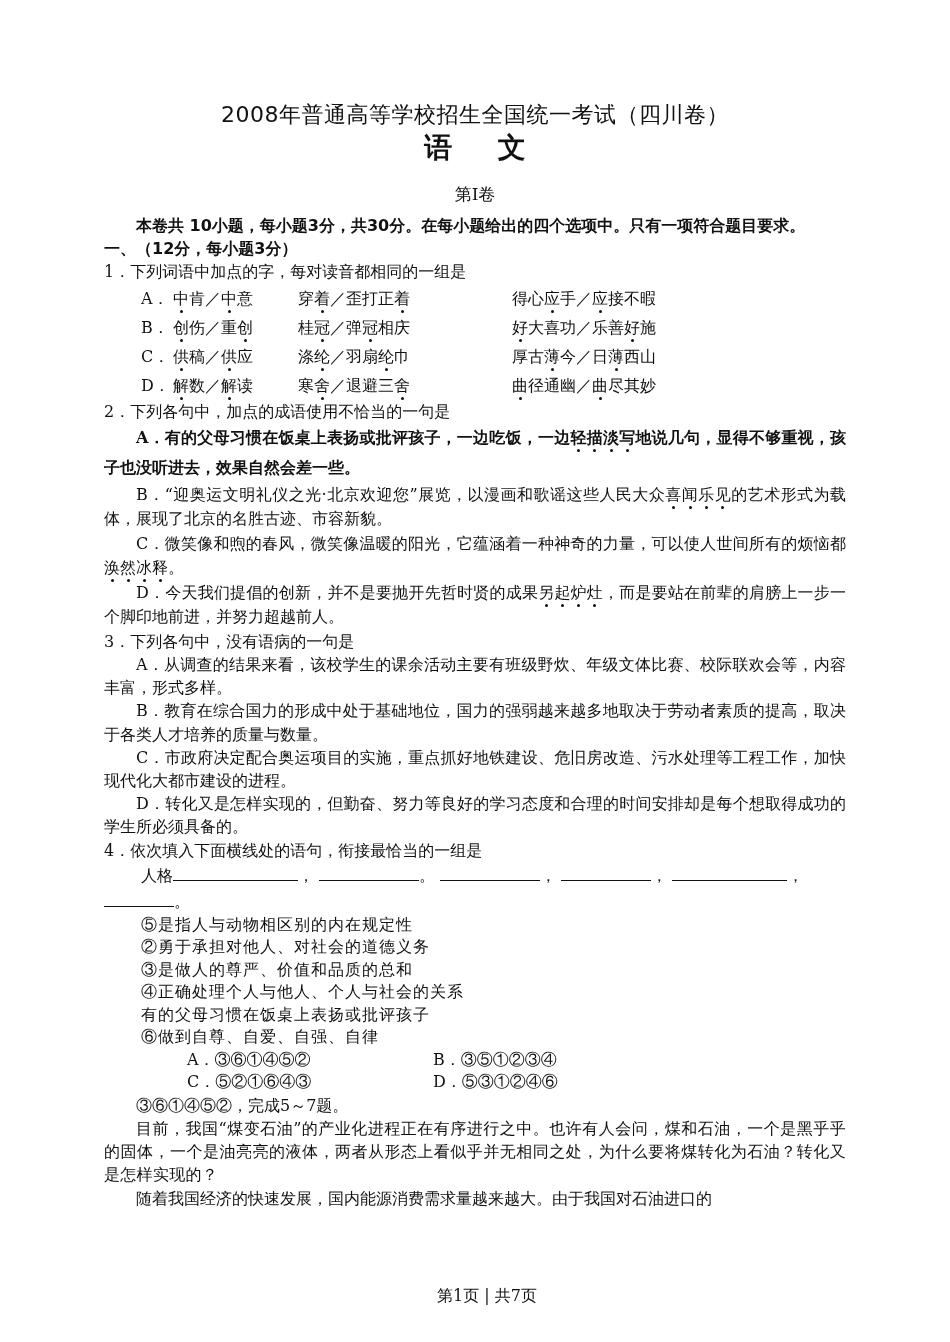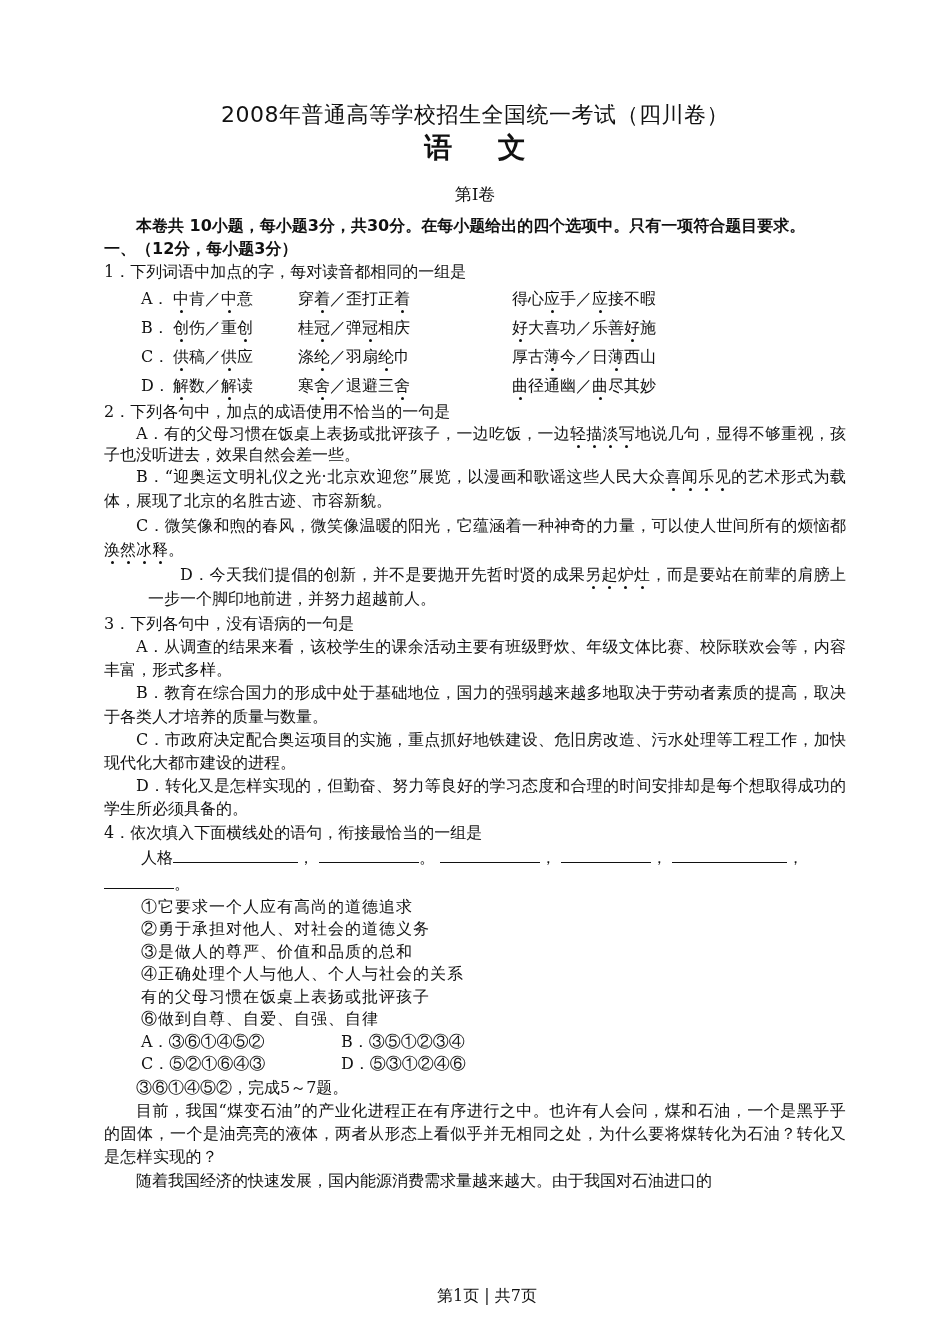--- a/index.html
+++ b/index.html
@@ -28,21 +28,21 @@
   .q1-row .c2 { width: 158px; }
   .q1-row .c3 { width: 200px; text-align: right; }
   .dot { position: relative; }
   .dot::after {
     content: ""; position: absolute; left: 50%; bottom: -5px;
     width: 3px; height: 3px; margin-left: -1.5px; border-radius: 50%; background: #111;
   }
   .blank { display: inline-block; border-bottom: 1px solid #111; height: 16px; vertical-align: baseline; }
   .items { font-size: 16px; line-height: 22.5px; padding-left: 37px; letter-spacing: 1px; }
   .ans-row { display: flex; font-size: 16px; line-height: 22.5px; padding-left: 37px; }
-  .ans-row span.a { width: 200px; }
+  .ans-row span.a { width: 200px; margin-left: 46px; }
   .footer {
     position: absolute; left: 12px; width: 950px; top: 1285px; text-align: center;
     font-size: 16px; line-height: 22px;
   }
 </style>
 </head>
 <body>
 
 <div class="page">
   <div class="title">2008年普通高等学校招生全国统一考试（四川卷）</div>
@@ -76,30 +76,30 @@
       </div>
       <div class="q1-row">
         <span class="lbl">D．</span>
         <span class="c1"><span class="dot">解</span><span>数</span><span>／</span><span class="dot">解</span><span>读</span></span>
         <span class="c2"><span>寒</span><span class="dot">舍</span><span>／</span><span>退避三</span><span class="dot">舍</span></span>
         <span class="c3"><span class="dot">曲</span><span>径通幽</span><span>／</span><span class="dot">曲</span><span>尽其妙</span></span>
       </div>
     </div>
 
   <p class="para">2．下列各句中，加点的成语使用不恰当的一句是</p>
-  <p class="para indent" style="line-height:21px;">
+  <p class="para indent" style="line-height:30px;font-weight:bold;">
     <span>A．有的父母习惯在饭桌上表扬或批评孩子，一边吃饭，一边</span><span class="dotted"><span class="dot">轻</span><span class="dot">描</span><span class="dot">淡</span><span class="dot">写</span></span><span>地说几句，显得不够重视，孩子也没听进去，效果自然会差一些。</span>
   </p>
   <p class="para indent" style="line-height:24.5px;">
     <span>B．“迎奥运文明礼仪之光·北京欢迎您”展览，以漫画和歌谣这些人民大众</span><span class="dotted"><span class="dot">喜</span><span class="dot">闻</span><span class="dot">乐</span><span class="dot">见</span></span><span>的艺术形式为载体，展现了北京的名胜古迹、市容新貌。</span>
   </p>
   <p class="para indent" style="line-height:24.5px;">
     <span>C．微笑像和煦的春风，微笑像温暖的阳光，它蕴涵着一种神奇的力量，可以使人世间所有的烦恼都</span><span class="dotted"><span class="dot">涣</span><span class="dot">然</span><span class="dot">冰</span><span class="dot">释</span></span><span>。</span>
   </p>
-  <p class="para indent" style="line-height:24.5px;margin-left:44px;">
+  <p class="para indent" style="line-height:24.5px;">
     <span>D．今天我们提倡的创新，并不是要抛开先哲时贤的成果</span><span class="dotted"><span class="dot">另</span><span class="dot">起</span><span class="dot">炉</span><span class="dot">灶</span></span><span>，而是要站在前辈的肩膀上一步一个脚印地前进，并努力超越前人。</span>
   </p>
 
   <p class="para">3．下列各句中，没有语病的一句是</p>
   <p class="para indent">A．从调查的结果来看，该校学生的课余活动主要有班级野炊、年级文体比赛、校际联欢会等，内容丰富，形式多样。</p>
   <p class="para indent">B．教育在综合国力的形成中处于基础地位，国力的强弱越来越多地取决于劳动者素质的提高，取决于各类人才培养的质量与数量。</p>
   <p class="para indent">C．市政府决定配合奥运项目的实施，重点抓好地铁建设、危旧房改造、污水处理等工程工作，加快现代化大都市建设的进程。</p>
   <p class="para indent">D．转化又是怎样实现的，但勤奋、努力等良好的学习态度和合理的时间安排却是每个想取得成功的学生所必须具备的。</p>
 
   <p class="para">4．依次填入下面横线处的语句，衔接最恰当的一组是</p>
@@ -107,21 +107,21 @@
     <span>人格</span><span class="blank" style="width:125px"></span><span>，</span>
     <span class="blank" style="width:100px"></span><span>。</span>
     <span class="blank" style="width:100px"></span><span>，</span>
     <span class="blank" style="width:90px"></span><span>，</span>
     <span class="blank" style="width:115px"></span><span>，</span>
   </p>
   <p class="para" style="line-height:24px;">
     <span class="blank" style="width:70px"></span><span>。</span>
   </p>
   <div class="items">
-    <div>①它要求一个人应有高尚的道德追求</div>
+    <div>⑤是指人与动物相区别的内在规定性</div>
     <div>②勇于承担对他人、对社会的道德义务</div>
     <div>③是做人的尊严、价值和品质的总和</div>
     <div>④正确处理个人与他人、个人与社会的关系</div>
     <div>有的父母习惯在饭桌上表扬或批评孩子</div>
     <div>⑥做到自尊、自爱、自强、自律</div>
   </div>
   <div class="ans-row">
     <span class="a"><span>A．</span><span>③⑥①④⑤②</span></span>
     <span class="a"><span>B．</span><span>③⑤①②③④</span></span>
   </div>

